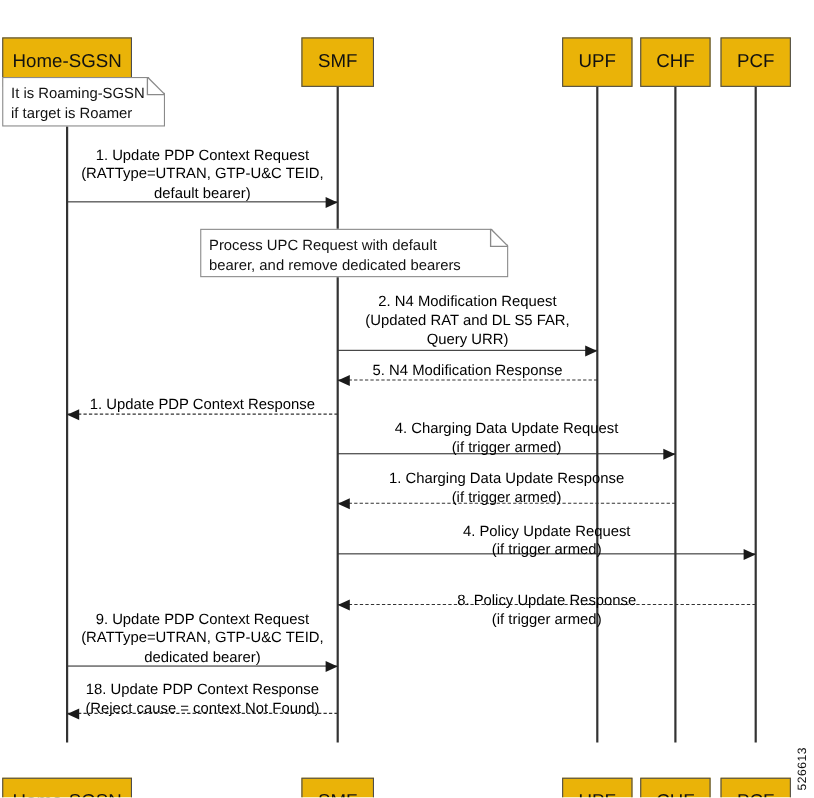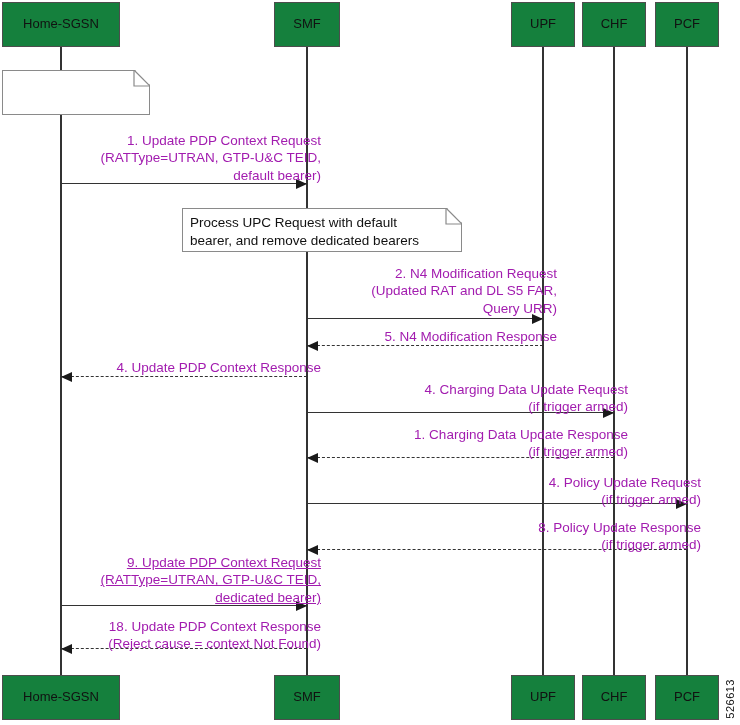--- a/index.html
+++ b/index.html
@@ -17,29 +17,30 @@
     height: 725px;
     background: #ffffff;
     overflow: hidden;
   }
 
   
   .participant-box {
     position: absolute;
     box-sizing: border-box;
     border: 1.4px solid #4d4d4d;
-    background: #15803d;
+    background: #eab308;
     display: flex;
     align-items: center;
     justify-content: center;
-    font-size: 13px;
+    font-size: 17px;
     line-height: 1.1;
     color: #111111;
     white-space: nowrap;
     z-index: 4;
+    margin-top: 32px;
   }
 
   
   .lifeline {
     position: absolute;
     width: 1.3px;
     background: #333333;
     z-index: 1;
   }
 
@@ -100,24 +101,24 @@
   .arrowhead.right {
     border-width: 5px 0 5px 11px;
     border-color: transparent transparent transparent #1a1a1a;
   }
   .arrowhead.left {
     border-width: 5px 11px 5px 0;
     border-color: transparent #1a1a1a transparent transparent;
   }
   .msg-label {
     position: absolute;
-    text-align: right;
+    text-align: center;
     font-size: 13.5px;
     line-height: 1.28;
-    color: #a21caf;
+    color: #000000;
     white-space: pre-line;
     z-index: 4;
   }
 
   
   .figure-id {
     position: absolute;
     right: 4px;
     bottom: 6px;
     font-size: 11px;
@@ -148,54 +149,56 @@
       <div class="msg-line" style="left: 307px; top: 318px; width: 236px;"></div>
       <div class="arrowhead right" style="top: 313.5px; left: 532px;"></div>
       <div class="msg-label" style="left: 293px; top: 265px; width: 264px;">2. N4 Modification Request
 (Updated RAT and DL S5 FAR,
 Query URR)</div>
       <div class="msg-line dashed" style="left: 307px; top: 345px; width: 236px;"></div>
       <div class="arrowhead left" style="top: 340.5px; left: 307px;"></div>
       <div class="msg-label" style="left: 293px; top: 328px; width: 264px;">5. N4 Modification Response</div>
       <div class="msg-line dashed" style="left: 61px; top: 376px; width: 246px;"></div>
       <div class="arrowhead left" style="top: 371.5px; left: 61px;"></div>
-      <div class="msg-label" style="left: 47px; top: 359px; width: 274px;">4. Update PDP Context Response</div>
+      <div class="msg-label" style="left: 47px; top: 359px; width: 274px;">1. Update PDP Context Response</div>
       <div class="msg-line" style="left: 307px; top: 412px; width: 307px;"></div>
       <div class="arrowhead right" style="top: 407.5px; left: 603px;"></div>
       <div class="msg-label" style="left: 293px; top: 381px; width: 335px;">4. Charging Data Update Request
 (if trigger armed)</div>
       <div class="msg-line dashed" style="left: 307px; top: 457px; width: 307px;"></div>
       <div class="arrowhead left" style="top: 452.5px; left: 307px;"></div>
       <div class="msg-label" style="left: 293px; top: 426px; width: 335px;">1. Charging Data Update Response
 (if trigger armed)</div>
       <div class="msg-line" style="left: 307px; top: 503px; width: 380px;"></div>
       <div class="arrowhead right" style="top: 498.5px; left: 676px;"></div>
       <div class="msg-label" style="left: 293px; top: 474px; width: 408px;">4. Policy Update Request
 (if trigger armed)</div>
       <div class="msg-line dashed" style="left: 307px; top: 549px; width: 380px;"></div>
       <div class="arrowhead left" style="top: 544.5px; left: 307px;"></div>
-      <div class="msg-label" style="left: 293px; top: 519px; width: 408px;">8. Policy Update Response
+      <div class="msg-label" style="left: 293px; top: 537px; width: 408px;">8. Policy Update Response
 (if trigger armed)</div>
       <div class="msg-line" style="left: 61px; top: 605px; width: 246px;"></div>
       <div class="arrowhead right" style="top: 600.5px; left: 296px;"></div>
-      <div class="msg-label" style="left: 47px; top: 554px; width: 274px; text-decoration: underline;">9. Update PDP Context Request
+      <div class="msg-label" style="left: 47px; top: 554px; width: 274px;">9. Update PDP Context Request
 (RATType=UTRAN, GTP-U&amp;C TEID,
 dedicated bearer)</div>
       <div class="msg-line dashed" style="left: 61px; top: 648px; width: 246px;"></div>
       <div class="arrowhead left" style="top: 643.5px; left: 61px;"></div>
       <div class="msg-label" style="left: 47px; top: 618px; width: 274px;">18. Update PDP Context Response
 (Reject cause = context Not Found)</div>
     </div>
   <div id="notes">
       <div class="note" style="left: 2px; top: 70px; width: 148px; height: 45px;">
         <div class="fold-cut"></div>
         <svg class="fold-diag" viewBox="0 0 22 22">
           <path d="M 6 0 L 6 16 L 22 16" fill="none" stroke="#8a8a8a" stroke-width="1.2"></path>
           <path d="M 6 0 L 22 16" fill="none" stroke="#8a8a8a" stroke-width="1.2"></path>
         </svg>
+        <div class="note-text">It is Roaming-SGSN
+if target is Roamer</div>
       </div>
       <div class="note" style="left: 182px; top: 208px; width: 280px; height: 44px;">
         <div class="fold-cut"></div>
         <svg class="fold-diag" viewBox="0 0 22 22">
           <path d="M 6 0 L 6 16 L 22 16" fill="none" stroke="#8a8a8a" stroke-width="1.2"></path>
           <path d="M 6 0 L 22 16" fill="none" stroke="#8a8a8a" stroke-width="1.2"></path>
         </svg>
         <div class="note-text">Process UPC Request with default
 bearer, and remove dedicated bearers</div>
       </div>

